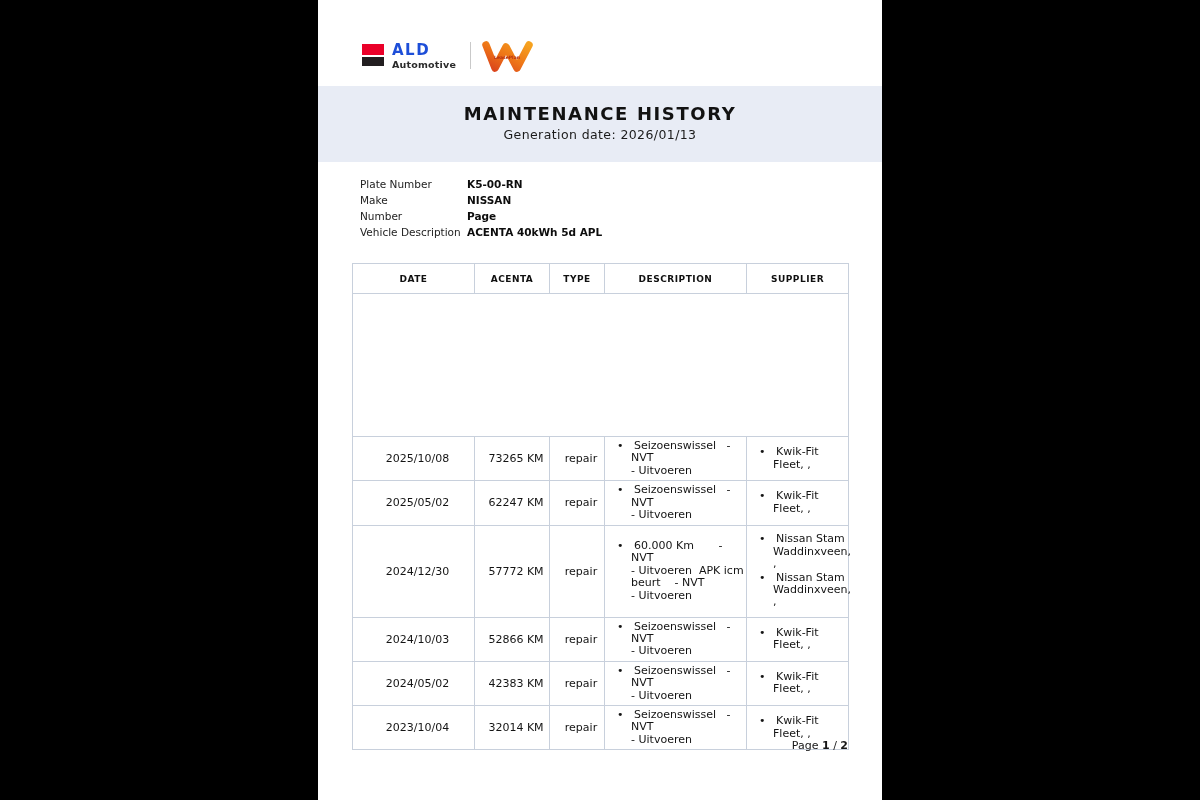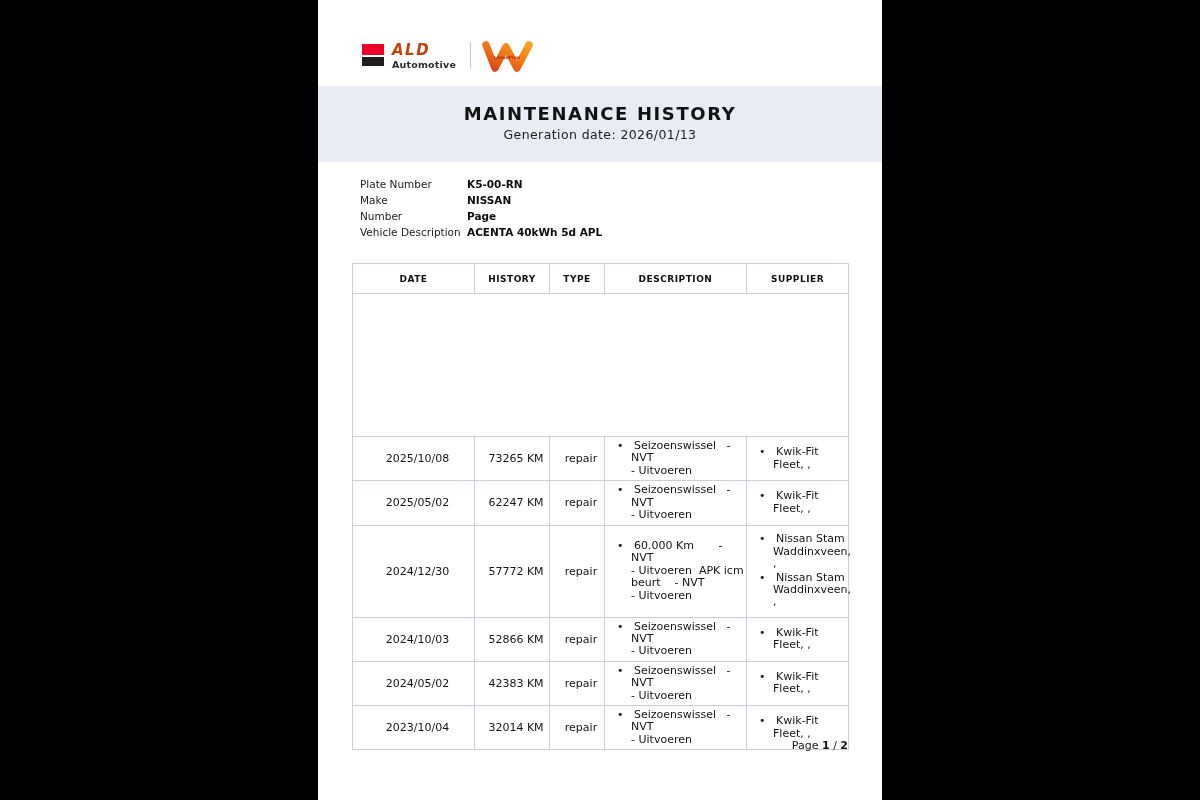--- a/index.html
+++ b/index.html
@@ -27,21 +27,21 @@
   }
   .ald-logo { display: flex; align-items: flex-start; }
   .sg-square { width: 22px; height: 22px; margin-top: 2px; }
   .sq-red   { height: 11px; background: #ea0029; }
   .sq-line  { height: 2px;  background: #ffffff; position: relative; }
   .sq-line::after {
     content: ""; position: absolute; left: 4px; right: 4px; top: 0; height: 2px; background: #ffffff;
   }
   .sq-black { height: 9px; background: #221e20; }
   .ald-words { margin-left: 8px; }
-  .ald-name { font-size: 15px; font-weight: bold; letter-spacing: 1.5px; color: #c2410c; line-height: 16px; font-style: italic; }
+  .ald-name { font-size: 15px; font-weight: bold; letter-spacing: 1.5px; color: #1d4ed8; line-height: 16px; }
   .ald-sub  { font-size: 9.5px; font-weight: 600; color: #2a2a2a; letter-spacing: 0.2px; margin-top: 1px; text-align: center; }
   .logo-divider {
     width: 1px; height: 27px;
     background: #c9c9c9;
     margin: 0 10px 0 14px;
   }
   .lp-logo { margin-top: -2px; }
 
   
   .banner {
@@ -182,21 +182,21 @@
     <colgroup>
       <col style="width:122px">
         <col style="width:75px">
         <col style="width:55px">
         <col style="width:142px">
         <col style="width:102px">
     </colgroup>
     <thead>
       <tr>
         <th>DATE</th>
-        <th>HISTORY</th>
+        <th>ACENTA</th>
         <th>TYPE</th>
         <th>DESCRIPTION</th>
         <th>SUPPLIER</th>
       </tr>
     </thead>
     <tbody>
       <tr class="empty-row">
           <td colspan="5"></td>
         </tr>
 

